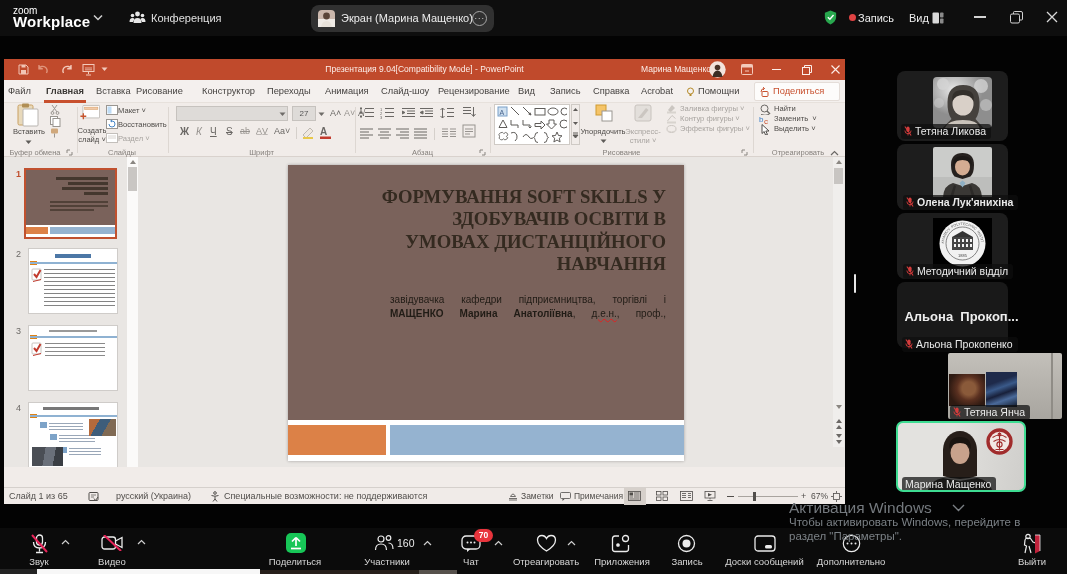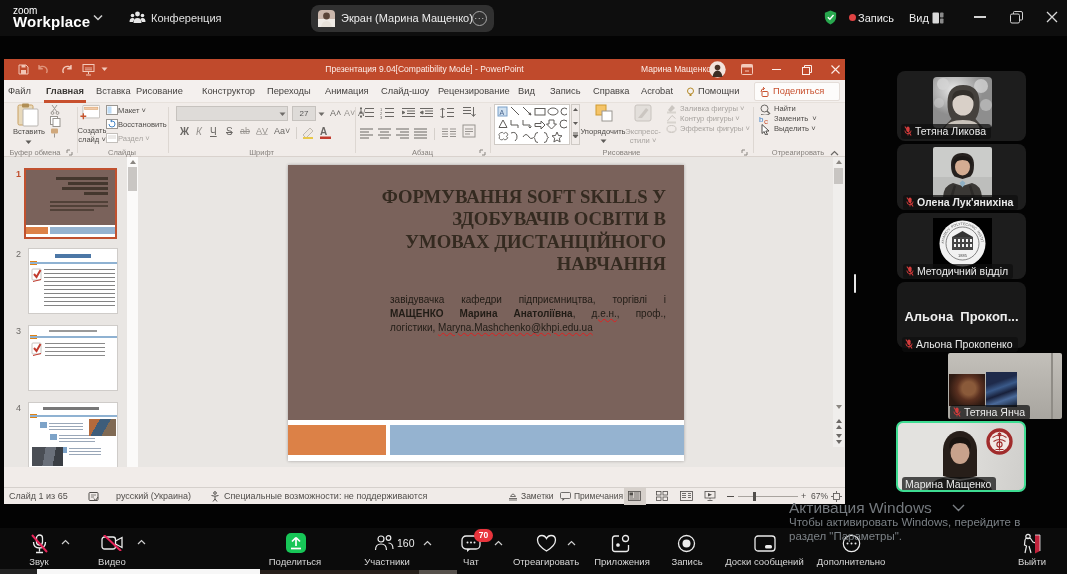--- a/index.html
+++ b/index.html
@@ -22,21 +22,21 @@
   .rtxt { position:absolute; font-size:7.6px; color:#4e4b48; white-space:nowrap; }
   .rtxtg { position:absolute; font-size:7.6px; color:#a8a4a0; white-space:nowrap; }
   #slide { left:284px; top:8px; width:396px; height:296px; background:#fff; box-shadow:0 0 3px rgba(0,0,0,.3); }
   #slide-brown { left:0; top:0; width:396px; height:255px; background:#7a625b; }
   #slide-orange { left:0; top:260px; width:98px; height:30px; background:#dc8147; }
   #slide-blue { left:102px; top:260px; width:294px; height:30px; background:#95b3d0; }
   #slide-title { right:18px; top:21px; width:330px; text-align:right; font-family:"Liberation Serif", serif; font-weight:bold; font-size:18.7px; line-height:22.3px; color:#342a20; }
   #slide-author { left:102px; top:128px; width:276px; font-size:10px; line-height:14px; color:#211c16; } #slide-author .j { text-align:justify; text-align-last:justify; }
   .thumb { position:absolute; left:24px; width:90px; background:#fff; border:1px solid #cfccc9; }
   .tnum { position:absolute; left:12px; font-size:9px; color:#6d6a67; }
-  .tile { position:absolute; left:897px; width:129px; background:#1d1d1d; border-radius:8px; }
+  .tile { position:absolute; left:897px; width:111px; background:#1d1d1d; border-radius:8px; }
   .namebar { position:absolute; height:15px; border-radius:3px; background:rgba(14,14,14,.72); color:#ebebeb; font-size:10.5px; line-height:15px; padding:0 5px 0 3px; white-space:nowrap; }
   .mic { display:inline-block; width:8px; height:10px; vertical-align:-1px; margin-right:3px; }
   #toolbar { left:0; top:528px; width:1067px; height:46px; background:#0b0b0b; }
   .tlabel { position:absolute; top:28px; font-size:9.5px; color:#d8d8d8; text-align:center; white-space:nowrap; }
   .wm { position:absolute; color:#74797e; white-space:nowrap; z-index:6; }
   svg { display:block; }
 </style>
 </head>
 <body>
 <div class="abs" id="topbar">
@@ -458,21 +458,20 @@
     <div class="abs" style="left:124px;top:10px;width:9px;height:24px;background:#c9c6c3;"></div>
 
     <div class="abs" id="slide">
       <div class="abs" id="slide-brown"></div>
       <div class="abs" id="slide-orange"></div>
       <div class="abs" id="slide-blue"></div>
       <div class="abs" id="slide-title">ФОРМУВАННЯ SOFT SKILLS У<br>ЗДОБУВАЧІВ ОСВІТИ В<br>УМОВАХ ДИСТАНЦІЙНОГО<br>НАВЧАННЯ</div>
       <div class="abs" id="slide-author">
           <div class="j">завідувачка кафедри підприємництва, торгівлі і</div>
           <div class="j"><b>МАЩЕНКО Марина Анатоліївна</b>, <span style="text-decoration:underline wavy #d22 1px;">д.е.н.</span>, проф.,</div>
-          <div>логістики, <span style="text-decoration:underline wavy #d22 1px;">Maryna.Mashchenko@khpi.edu.ua</span></div>
         </div>
     </div>
 
     <div class="abs" style="left:829px;top:0;width:11px;height:290px;background:#f0eeec;"></div>
     <svg class="abs" style="left:831px;top:2px;" width="8" height="6" viewBox="0 0 8 6">
         <path d="M1 5 l3-4 3 4z" fill="#8a8681"></path>
       </svg>
     <div class="abs" style="left:830px;top:11px;width:9px;height:16px;background:#c8c5c2;"></div>
     <svg class="abs" style="left:831px;top:247px;" width="8" height="6" viewBox="0 0 8 6">
         <path d="M1 1 l3 4 3-4z" fill="#8a8681"></path>

